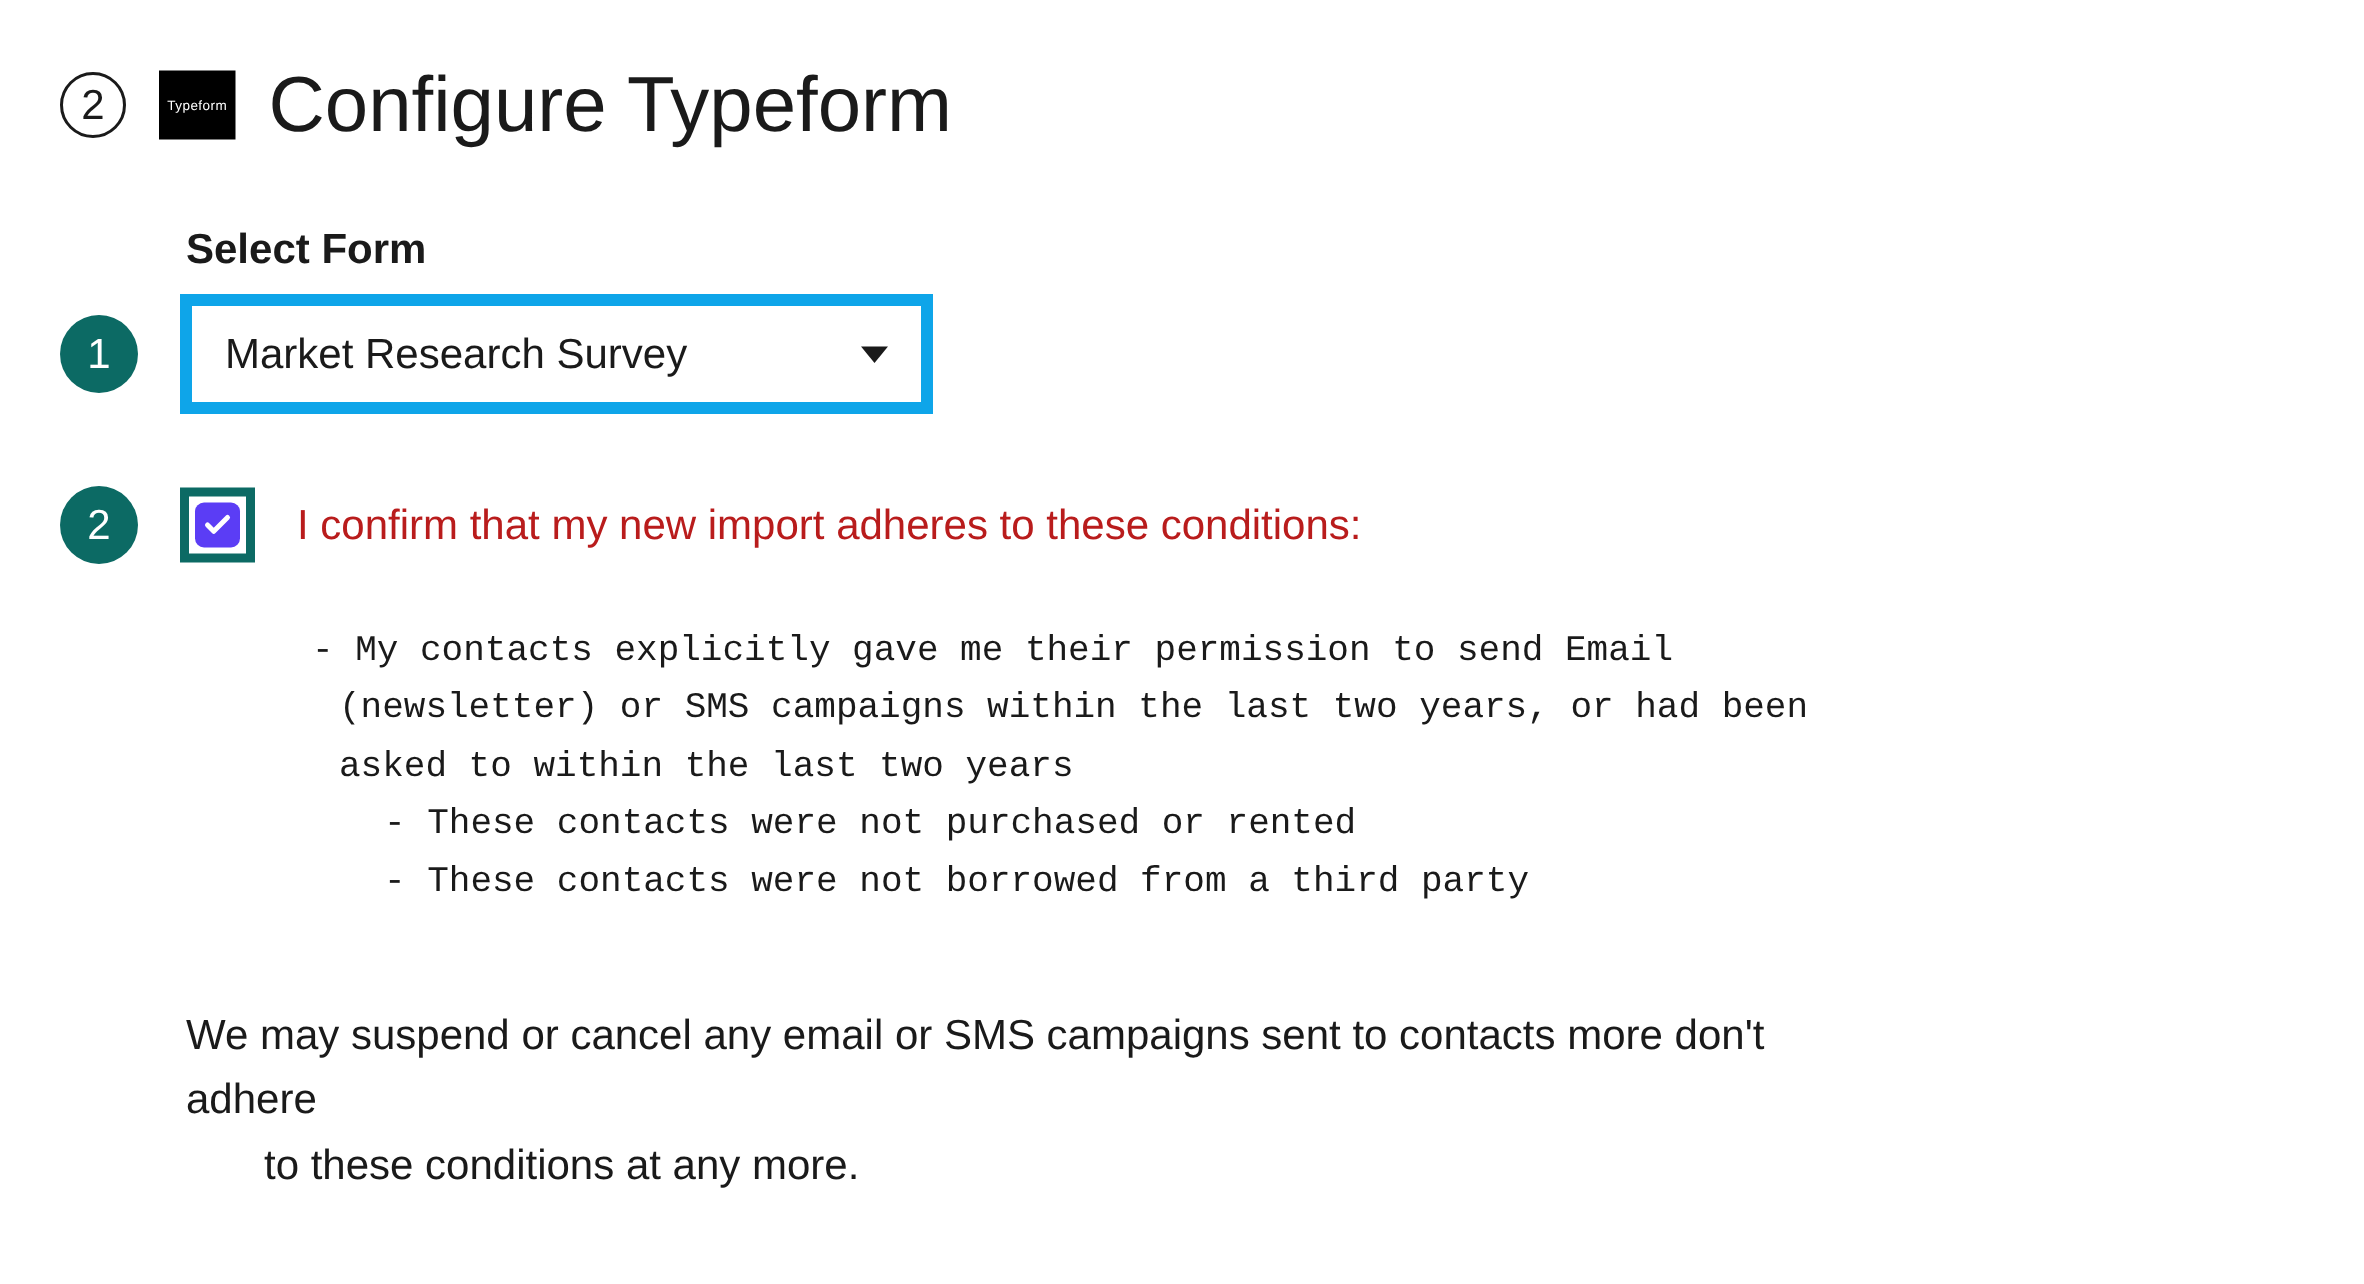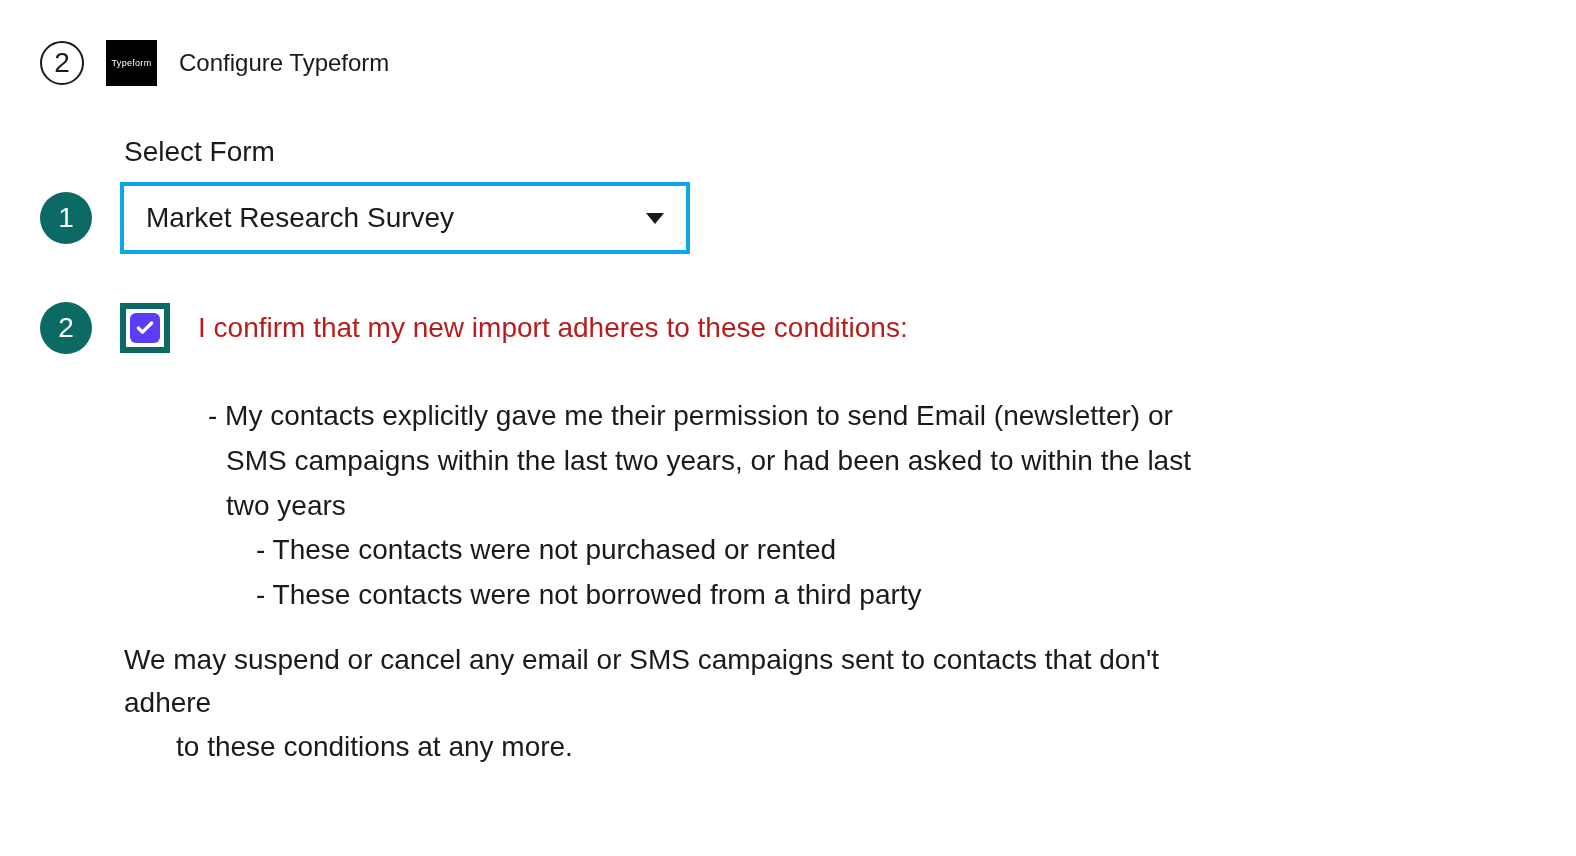--- a/index.html
+++ b/index.html
@@ -36,31 +36,31 @@
       background: #000000;
       color: #ffffff;
       display: flex;
       align-items: center;
       justify-content: center;
       font-size: 9px;
       font-weight: 500;
       letter-spacing: 0.3px;
     }
     .page-title {
-      font-size: 24px;
+      font-size: 52px;
       font-weight: 400;
       color: #1a1a1a;
     }
     .content {
       padding-left: 84px;
       position: relative;
     }
     .field-label {
       font-size: 28px;
-      font-weight: 400;
+      font-weight: 700;
       margin-bottom: 14px;
       display: block;
       color: #1a1a1a;
     }
     .select-row {
       display: flex;
       align-items: center;
       gap: 28px;
       margin-bottom: 48px;
       margin-left: -84px;
@@ -72,24 +72,24 @@
       background: #0c6a64;
       color: #ffffff;
       display: flex;
       align-items: center;
       justify-content: center;
       font-size: 28px;
       font-weight: 400;
       flex-shrink: 0;
     }
     .select-box {
-      border: 4px solid #0ea5e9;
+      border: 8px solid #0ea5e9;
       background: #ffffff;
       padding: 16px 22px;
-      width: 570px;
+      width: 502px;
       display: flex;
       align-items: center;
       justify-content: space-between;
       font-size: 28px;
       color: #1a1a1a;
       cursor: pointer;
     }
     .caret-down {
       width: 0;
       height: 0;
@@ -123,25 +123,26 @@
     .checkbox svg {
       width: 20px;
       height: 20px;
     }
     .confirm-label {
       font-size: 28px;
       color: #b91c1c;
     }
     .conditions-block {
       padding-left: 60px;
-      font-size: 28px;
+      font-size: 24px;
       line-height: 1.6;
       color: #1a1a1a;
-      margin-bottom: 20px;
+      margin-bottom: 60px;
       max-width: 1100px;
+      font-family: Liberation Mono, monospace;
     }
     .cond-main {
       text-indent: -18px;
       padding-left: 42px;
       margin-bottom: 0;
     }
     .cond-sub {
       padding-left: 72px;
     }
     .footer-text {
@@ -205,17 +206,17 @@
     <span class="confirm-label">I confirm that my new import adheres to these conditions:</span>
   </div>
 
   <div class="conditions-block">
     <div class="cond-main">- My contacts explicitly gave me their permission to send Email (newsletter) or SMS campaigns within the last two years, or had been asked to within the last two years</div>
     <div class="cond-sub">- These contacts were not purchased or rented</div>
     <div class="cond-sub">- These contacts were not borrowed from a third party</div>
   </div>
 
   <div class="footer-text">
-    <div class="footer-body">We may suspend or cancel any email or SMS campaigns sent to contacts that don't adhere</div>
+    <div class="footer-body">We may suspend or cancel any email or SMS campaigns sent to contacts more don't adhere</div>
     <div class="footer-indent">to these conditions at any more.</div>
   </div>
 
 </div>
 
 </body></html>

